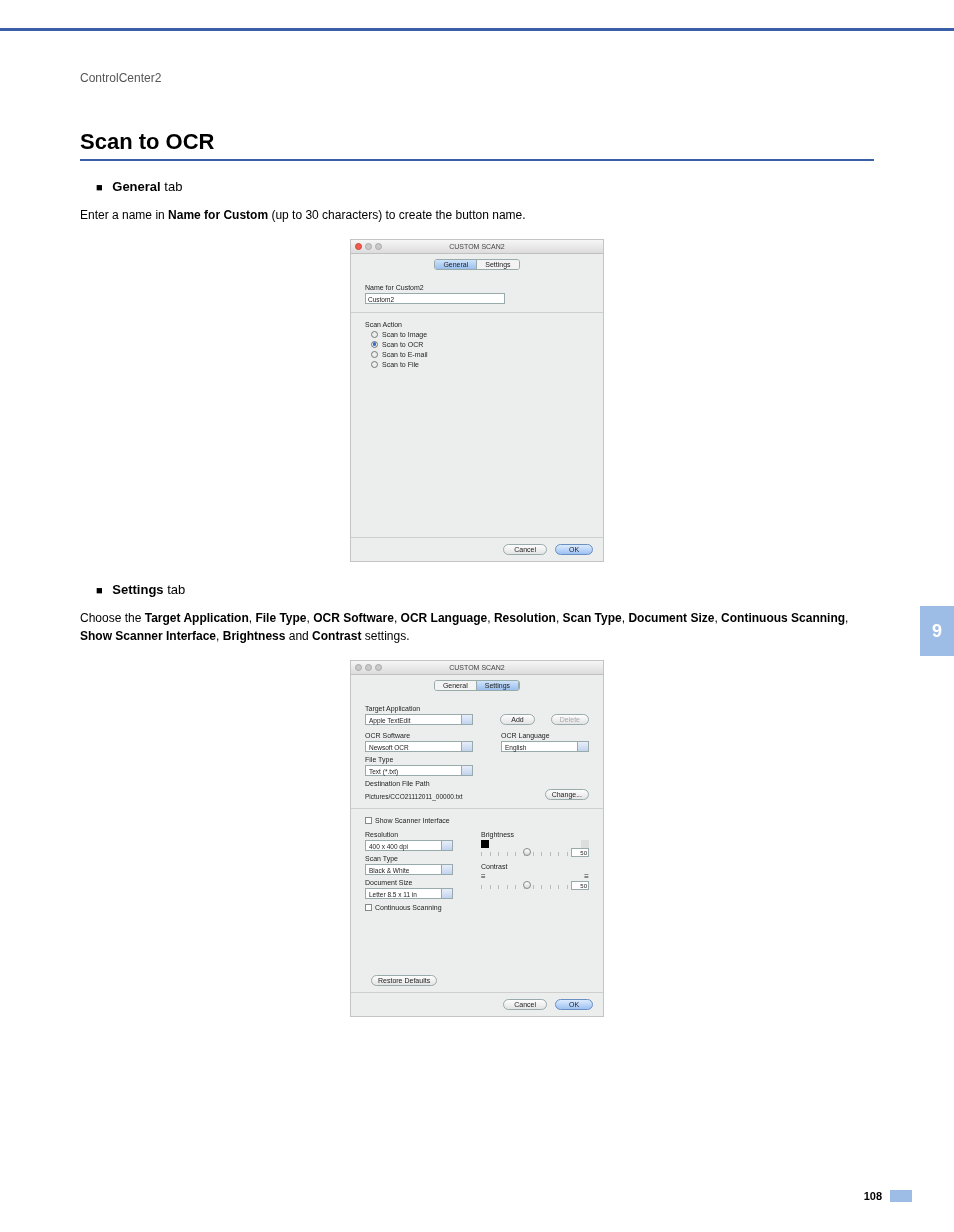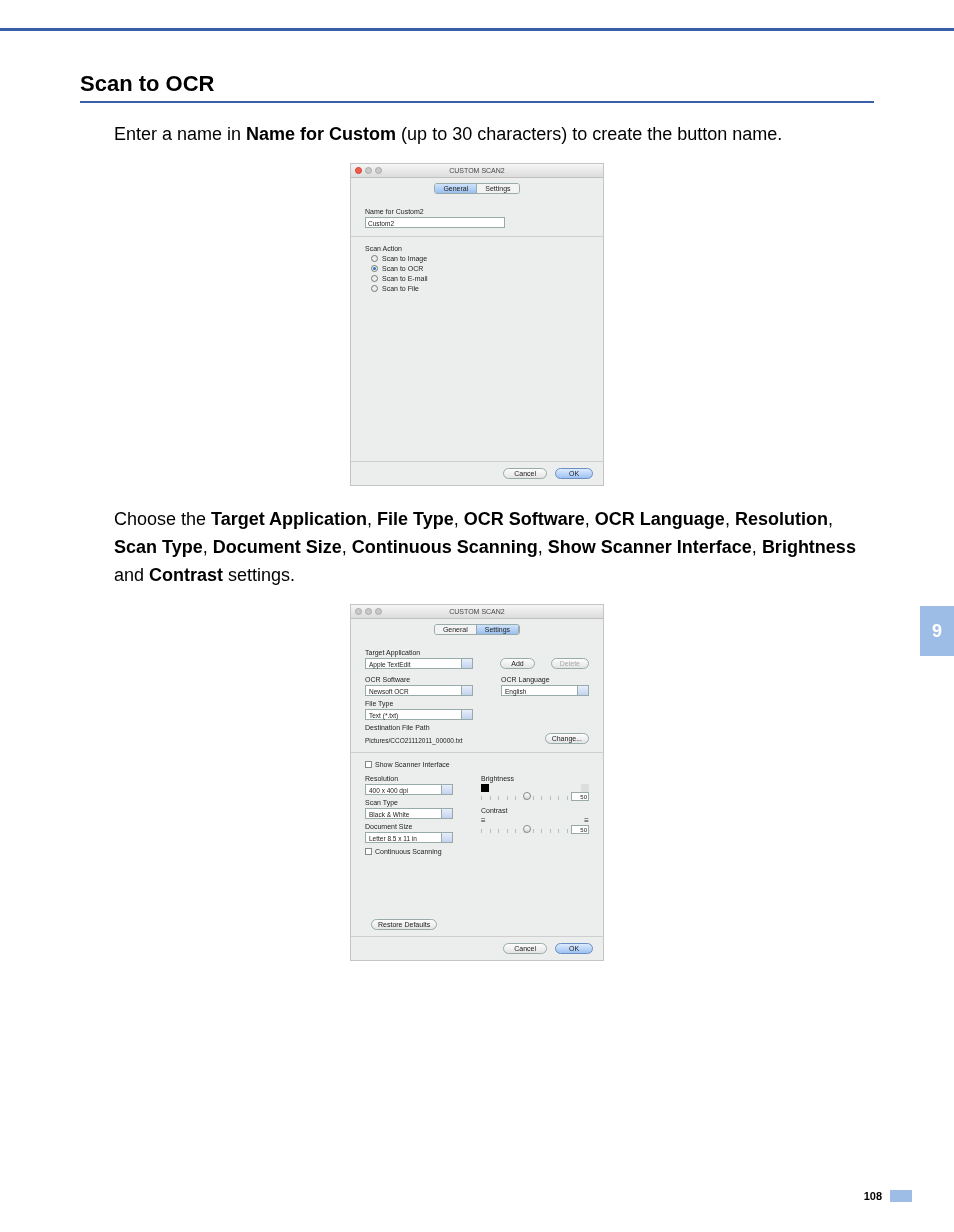--- a/index.html
+++ b/index.html
@@ -32,22 +32,21 @@
     margin-bottom: 18px;
   }
   .bullet-row {
     margin-left: 16px;
     font-size: 13px;
     margin-bottom: 12px;
   }
   .bullet-row .sq { font-size: 11px; margin-right: 6px; }
   .bullet-row b { font-weight: bold; }
   .body-text {
-    margin-left: 34px;
-    font-size: 18px;
+    font-size: 12px;
     line-height: 1.55;
     margin-bottom: 10px;
   }
   .body-text b { font-weight: bold; }
 
   
   .dialog {
     width: 254px;
     margin: 14px auto 20px auto;
     background: #eceeee;
@@ -128,23 +127,28 @@
   .pageno-bar{
     position:absolute; right:42px; bottom:30px; width:22px; height:12px; background:#9dbde6;
   }
 </style>
 </head>
 <body>
 
 <div class="top-border"></div>
 
 <div class="content">
+  <div class="breadcrumb">ControlCenter2</div>
 
   <div class="heading">Scan to OCR</div>
 
+  <div class="bullet-row">
+    <span class="sq">■</span>
+    <b>General</b><span> tab</span>
+  </div>
   <div class="body-text">
     <span>Enter a name in </span><b>Name for Custom</b><span> (up to 30 characters) to create the button name.</span>
   </div>
 
   <div class="dialog" style="height:323px;">
     <div class="titlebar">
       <div class="traffic">
         <span class="red"></span>
         <span></span>
         <span></span>
@@ -178,20 +182,24 @@
           <span class="radio"></span>
           <span>Scan to File</span>
         </div>
     </div>
     <div class="btnbar" style="position:absolute;bottom:0;left:0;right:0;">
       <span class="macbtn">Cancel</span>
       <span class="macbtn primary">OK</span>
     </div>
   </div>
 
+  <div class="bullet-row">
+    <span class="sq">■</span>
+    <b>Settings</b><span> tab</span>
+  </div>
   <div class="body-text">
     <span>Choose the </span><b>Target Application</b><span>, </span><b>File Type</b><span>, </span><b>OCR Software</b><span>, </span><b>OCR Language</b><span>, </span><b>Resolution</b><span>, </span><b>Scan Type</b><span>, </span><b>Document Size</b><span>, </span><b>Continuous Scanning</b><span>, </span><b>Show Scanner Interface</b><span>, </span><b>Brightness</b><span> and </span><b>Contrast</b><span> settings.</span>
   </div>
 
   <div class="dialog" style="height:357px;">
     <div class="titlebar">
       <div class="traffic">
         <span></span>
         <span></span>
         <span></span>

